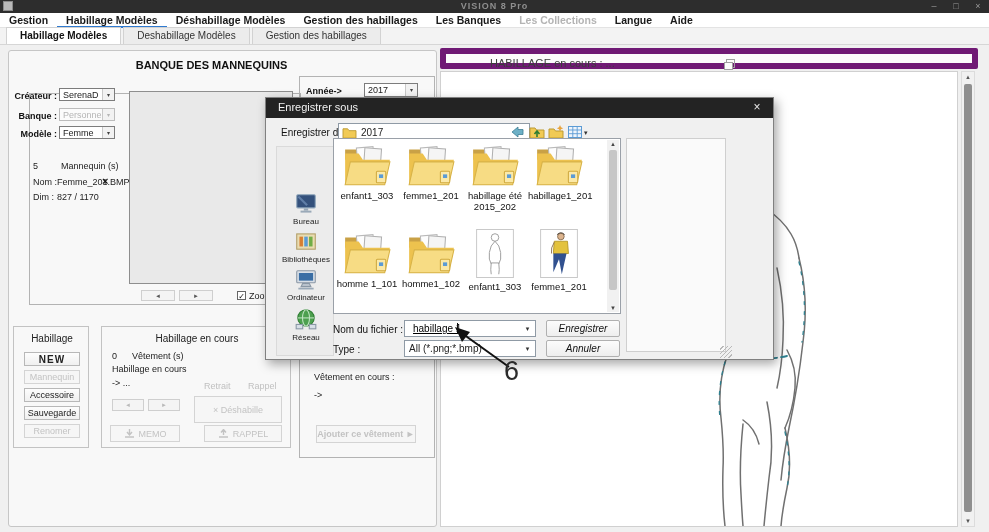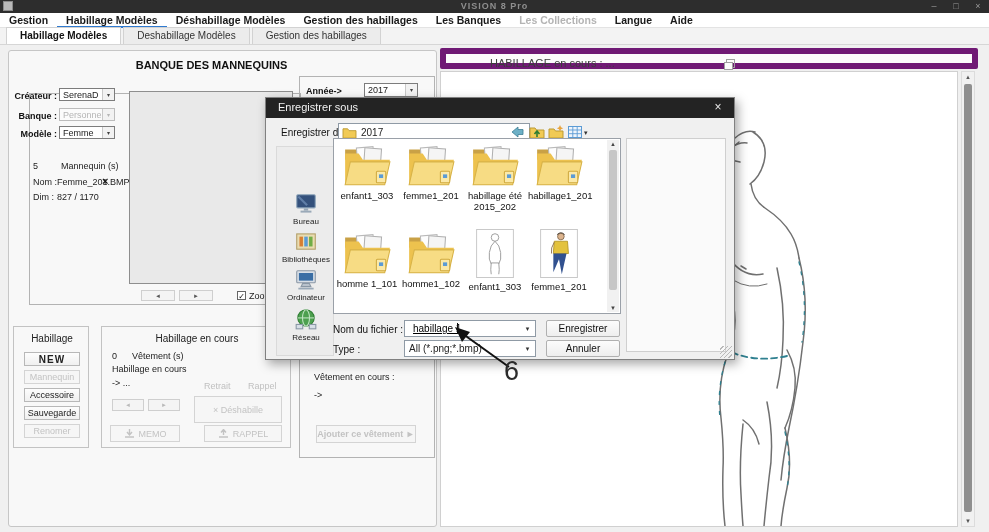--- a/index.html
+++ b/index.html
@@ -47,37 +47,37 @@
   
   .rp-header{left:440px;top:48px;width:538px;height:21px;background:#fcfcfc;border:6px solid #701a75;border-radius:2px;box-sizing:border-box;}
   .rp-header .txt{position:absolute;left:44px;top:3px;font-size:11px;color:#3c3c3c;}
   .restore-ic{position:absolute;left:280px;top:5px;width:9px;height:9px;border:1px solid #9f9f9f;box-sizing:border-box;}
   .restore-ic:before{content:"";position:absolute;left:-3px;top:2px;width:7px;height:6px;border:1px solid #9f9f9f;background:#fcfcfc;}
   .rp-canvas{left:440px;top:71px;width:518px;height:456px;background:#ffffff;border:1px solid #d0d0d0;box-sizing:border-box;}
   .vscroll{background:#f1f1f1;border:1px solid #dcdcdc;box-sizing:border-box;}
   .vscroll .arr{position:absolute;left:0;width:100%;text-align:center;font-size:6px;color:#555;}
   .vscroll .thumb{position:absolute;left:2px;right:2px;background:#8f8f8f;border-radius:2px;}
   
-  .dialog{left:265px;top:97px;width:470px;height:263px;background:#f0f0f0;border:1px solid #808080;
+  .dialog{left:265px;top:97px;width:509px;height:263px;background:#f0f0f0;border:1px solid #808080;
           box-shadow:3px 4px 10px rgba(0,0,0,.35);box-sizing:border-box;z-index:10;}
   .dlg-titlebar{position:absolute;left:0;top:0;width:100%;height:20px;background:#232323;}
   .dlg-title{position:absolute;left:12px;top:3px;color:#f2f2f2;font-size:11px;}
   .dlg-close{position:absolute;right:8px;top:2px;color:#e8e8e8;font-size:12px;width:16px;text-align:center;}
   .dlg-label{font-size:10px;color:#111;}
   .dcombo{background:#fff;border:1px solid #8f9aa5;box-sizing:border-box;display:flex;align-items:center;font-size:10px;}
   .dcombo .val{flex:1;padding-left:4px;white-space:nowrap;overflow:hidden;}
   .dcombo .car{width:15px;text-align:center;font-size:7px;color:#333;align-self:stretch;line-height:16px;}
   .sidebar{background:#ececec;border:1px solid #dadada;box-sizing:border-box;}
   .place{position:absolute;width:58px;text-align:center;}
   .place .lbl{font-size:8px;color:#222;line-height:9px;}
   .filelist{background:#ffffff;border:1px solid #9aa0a8;box-sizing:border-box;}
   .tile{position:absolute;width:62px;text-align:center;}
   .tile .lbl{font-size:9.5px;color:#111;line-height:11px;margin-top:1px;}
   .dbtn{border:1px solid #b0b0b0;background:linear-gradient(#fcfcfc,#eeeeee);text-align:center;font-size:10px;color:#111;
-        line-height:15px;box-sizing:border-box;border-radius:2px;}
+        line-height:15px;box-sizing:border-box;border-radius:2px;font-style:italic;}
   .grip{width:12px;height:12px;background:
         repeating-linear-gradient(135deg,transparent,transparent 2px,#b9b9b9 2px,#b9b9b9 3px);}
   .fname-input{position:absolute;left:0;top:0;width:113px;height:15px;border:none;outline:none;font-family:"Liberation Sans",sans-serif;
         font-size:10px;padding:0 0 0 8px;background:transparent;text-decoration:underline;}
   .cursor{position:absolute;top:2px;width:1px;height:11px;background:#111;}
   
   .annot{left:0;top:0;width:989px;height:532px;z-index:20;pointer-events:none;}
   .annot-num{position:absolute;left:504px;top:356px;font-size:27px;color:#2b2b2b;font-weight:400;z-index:21;}
 </style>
 </head>

